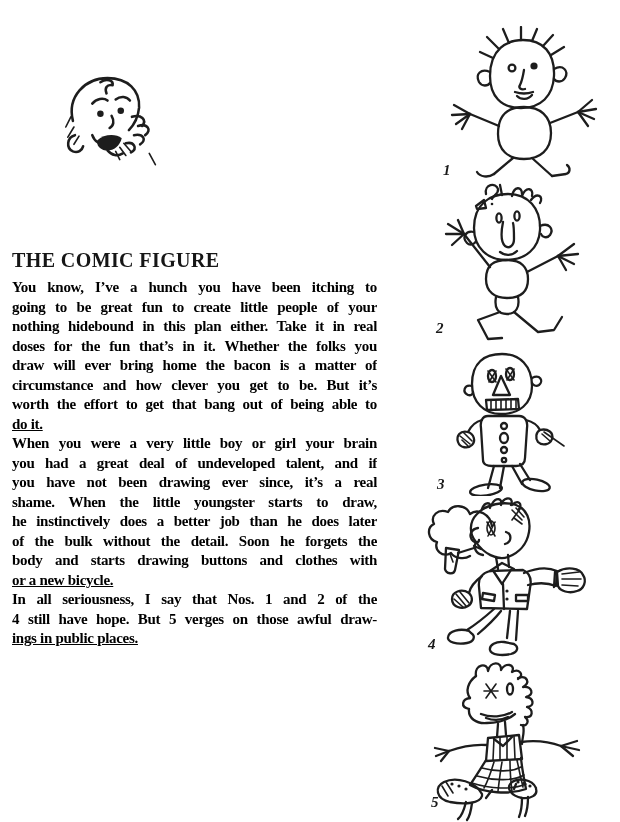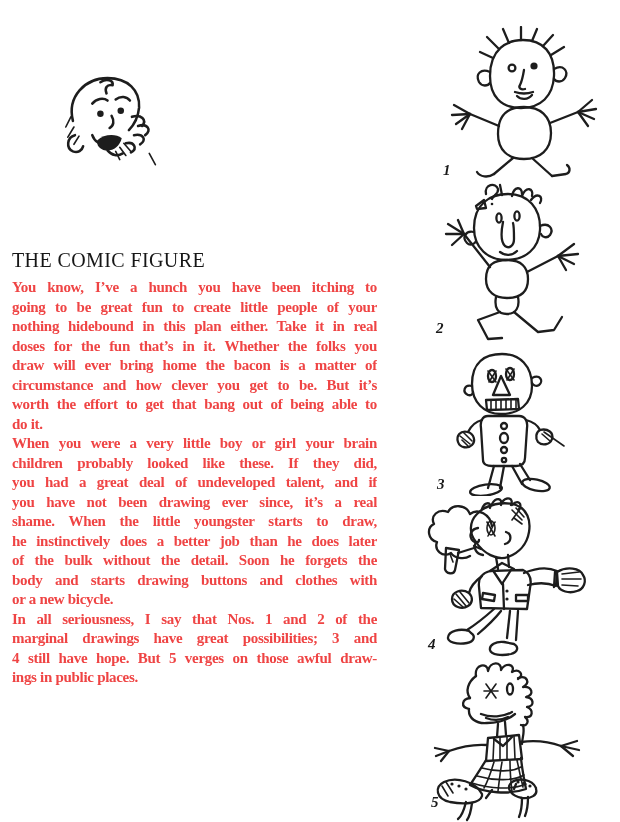--- a/index.html
+++ b/index.html
@@ -2,30 +2,30 @@
 <html><head>
 <meta charset="utf-8">
 <style>
   html,body { margin:0; padding:0; background:#ffffff; }
   .page {
     position:relative; width:620px; height:822px; background:#ffffff;
     font-family:"Liberation Serif", serif; color:#141414; overflow:hidden;
   }
   .heading {
     position:absolute; left:12px; top:249px; width:400px;
-    font-size:20px; font-weight:normal; letter-spacing:0.4px; color:#161616;
+    font-size:20px; font-weight:bold; letter-spacing:0.4px; color:#161616;
   }
   .textcol {
     position:absolute; left:12px; top:278px; width:365px;
     font-size:15px; font-weight:bold; line-height:19.5px;
-    letter-spacing:-0.3px; color:#ef4444; overflow:hidden;
+    letter-spacing:-0.3px; color:#000000; overflow:hidden;
   }
   .para { margin:0; }
   .line { text-align:justify; text-align-last:justify; white-space:nowrap; overflow:hidden; }
-  .line.pl { text-align-last:left; }
+  .line.pl { text-align-last:left;text-decoration:underline; }
   .sketch { position:absolute; }
   .fig { position:absolute; }
   .fig svg { display:block; }
   .fignum {
     position:absolute; font-style:italic; font-weight:bold;
     font-size:15px; color:#1a1a1a; font-family:"Liberation Serif", serif;
   }
   svg .ink { fill:none; stroke:#1d1d1d; stroke-width:2.3; stroke-linecap:round; stroke-linejoin:round; }
   svg .ink-thin { fill:none; stroke:#1d1d1d; stroke-width:1.6; stroke-linecap:round; stroke-linejoin:round; }
   svg .ink-fill { fill:#1d1d1d; stroke:none; }
@@ -74,32 +74,30 @@
       <div class="line">going to be great fun to create little people of your</div>
       <div class="line">nothing hidebound in this plan either. Take it in real</div>
       <div class="line">doses for the fun that’s in it. Whether the folks you</div>
       <div class="line">draw will ever bring home the bacon is a matter of</div>
       <div class="line">circumstance and how clever you get to be. But it’s</div>
       <div class="line">worth the effort to get that bang out of being able to</div>
       <div class="line pl">do it.</div>
     </div>
     <div class="para">
       <div class="line">When you were a very little boy or girl your brain</div>
-      <div class="line">children probably looked like these. If they did,</div>
       <div class="line">you had a great deal of undeveloped talent, and if</div>
       <div class="line">you have not been drawing ever since, it’s a real</div>
       <div class="line">shame. When the little youngster starts to draw,</div>
       <div class="line">he instinctively does a better job than he does later</div>
       <div class="line">of the bulk without the detail. Soon he forgets the</div>
       <div class="line">body and starts drawing buttons and clothes with</div>
       <div class="line pl">or a new bicycle.</div>
     </div>
     <div class="para">
       <div class="line">In all seriousness, I say that Nos. 1 and 2 of the</div>
-      <div class="line">marginal drawings have great possibilities; 3 and</div>
       <div class="line">4 still have hope. But 5 verges on those awful draw-</div>
       <div class="line pl">ings in public places.</div>
     </div>
   </div>
 
   <div class="fig" style="left:432px; top:26px; width:178px; height:154px;">
     <svg width="178" height="154" viewBox="0 0 178 154">
       <g class="ink">
         <path d="M58,50 C58,23 75,14 91,14 C111,14 123,27 122,50 C121,70 109,82 89,82 C69,82 58,70 58,50 Z"></path>
         <path d="M67,23 L55,11"></path>

